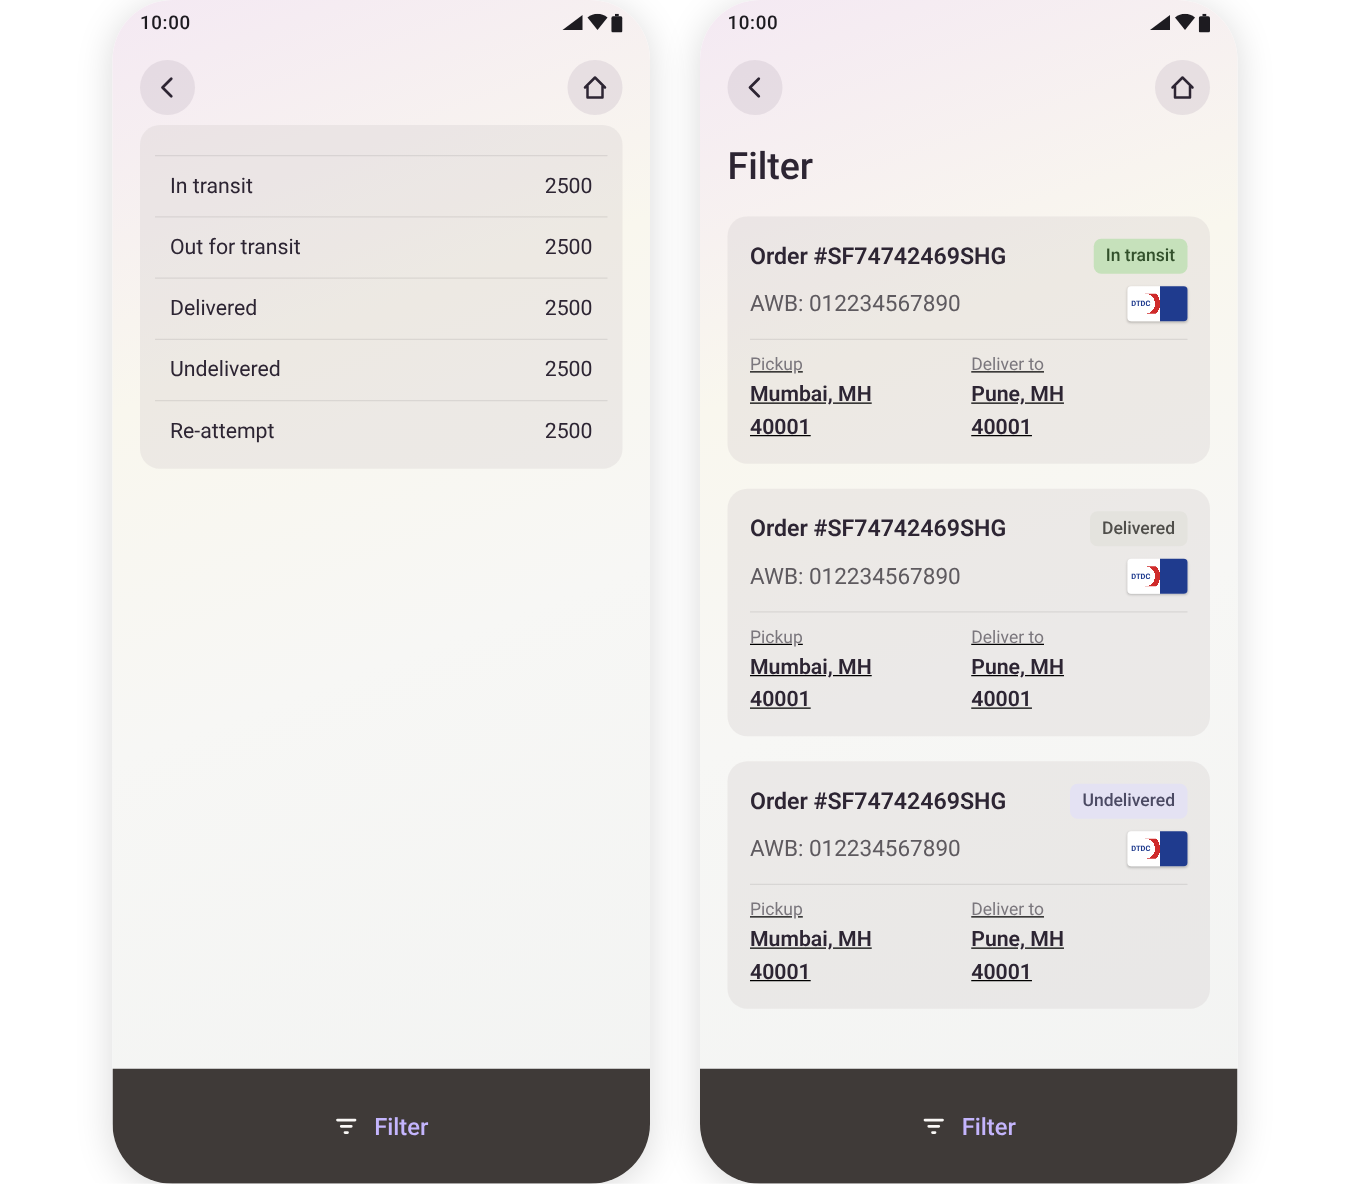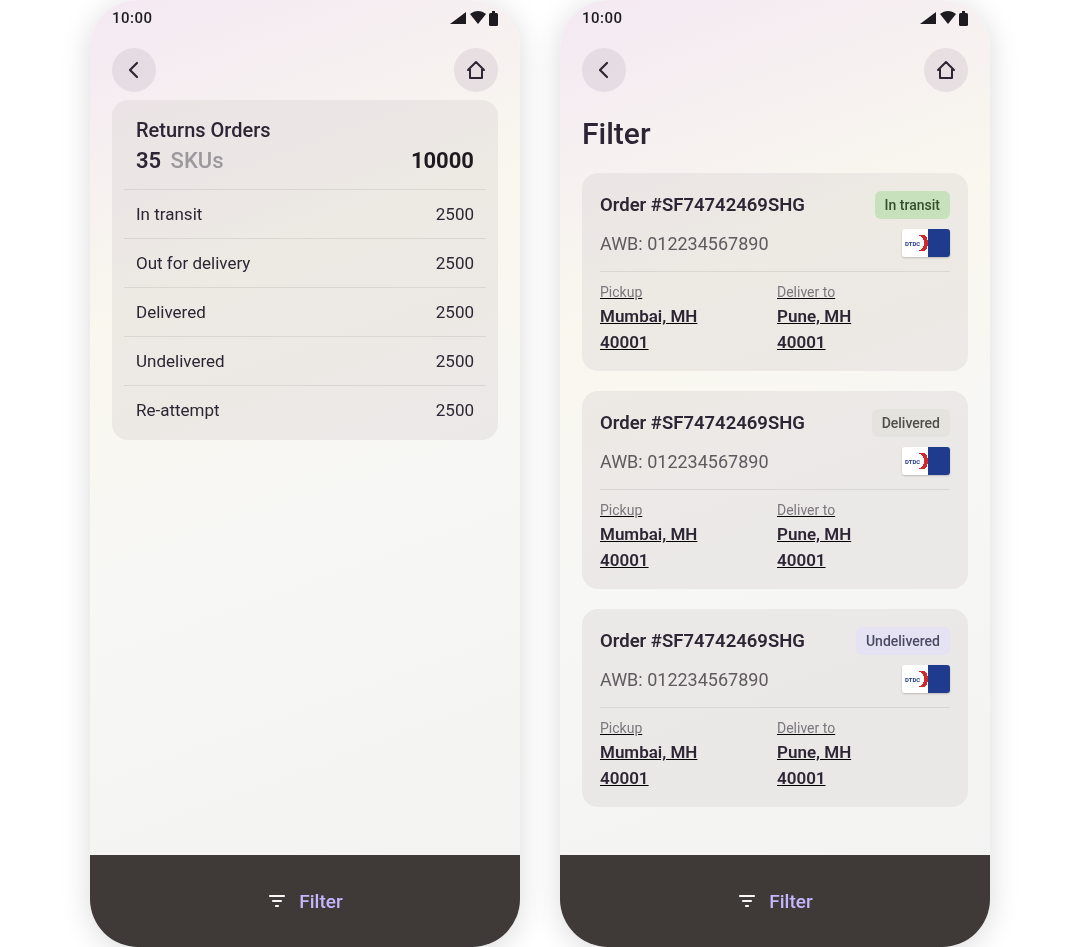--- a/index.html
+++ b/index.html
@@ -196,37 +196,27 @@
         </svg>
     </div>
     <div class="circ-btn">
       <svg width="22" height="22" viewBox="0 0 22 22">
           <path d="M3 11 L11 3 L19 11 M5 10 V19 H17 V10" stroke="#2d2533" stroke-width="2" fill="none" stroke-linecap="round" stroke-linejoin="round"></path>
         </svg>
     </div>
   </div>
   <div class="content">
     <div class="summary-card">
-      <div class="summary-head">
-        <div class="summary-title">Returns Orders</div>
-        <div class="sku-row">
-          <div>
-            <span class="count">35</span>
-            <span class="label">SKUs</span>
-          </div>
-          <span class="total">10000</span>
-        </div>
-      </div>
       <div class="status-list">
         <div class="status-row">
           <span>In transit</span>
           <span>2500</span>
         </div>
         <div class="status-row">
-          <span>Out for delivery</span>
+          <span>Out for transit</span>
           <span>2500</span>
         </div>
         <div class="status-row">
           <span>Delivered</span>
           <span>2500</span>
         </div>
         <div class="status-row">
           <span>Undelivered</span>
           <span>2500</span>
         </div>

